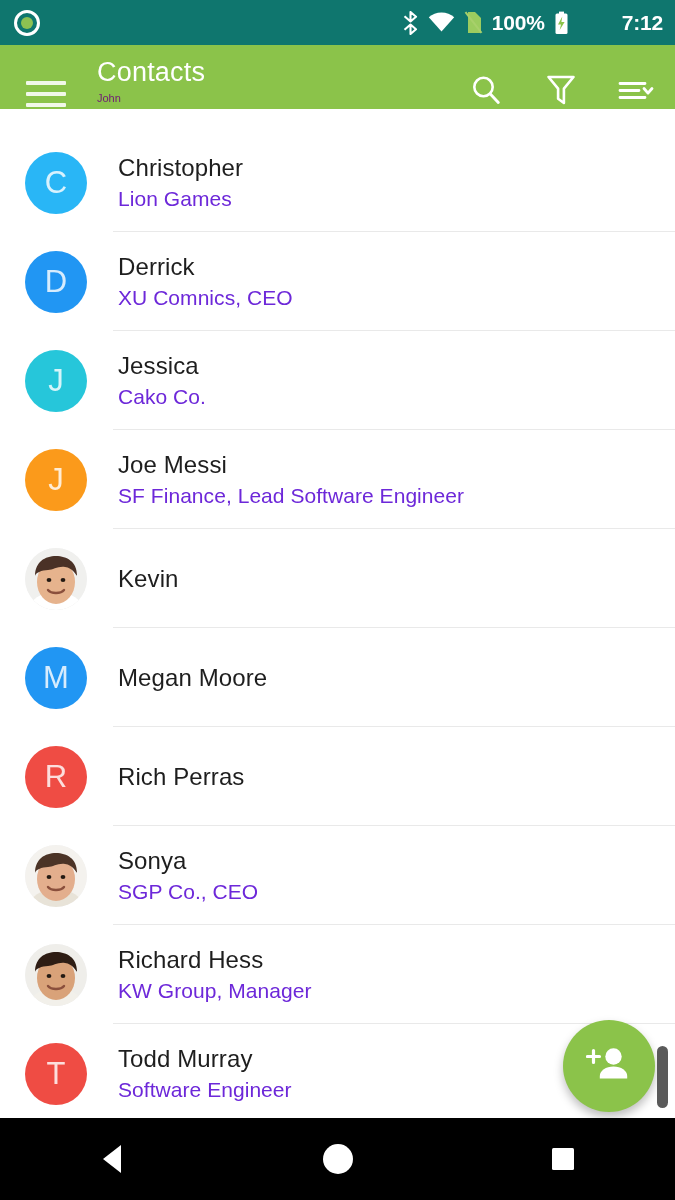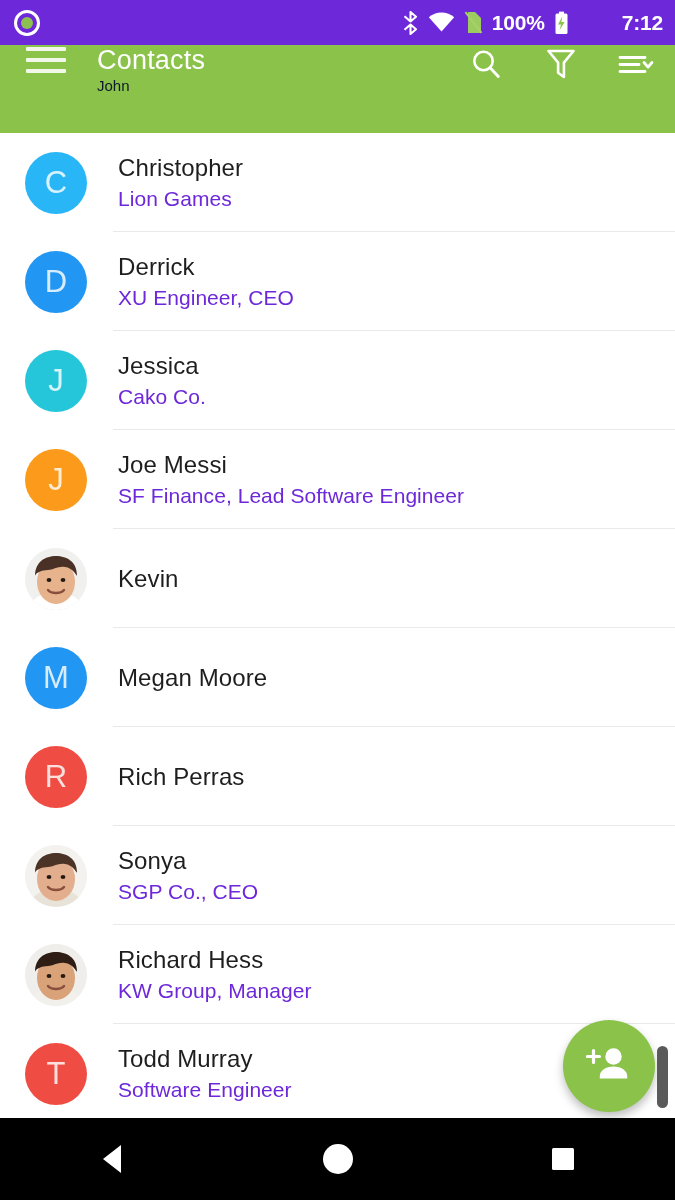--- a/index.html
+++ b/index.html
@@ -7,47 +7,47 @@
     width:675px; height:1200px;
     font-family:"Liberation Sans", sans-serif;
     background:#ffffff;
     overflow:hidden;
   }
   #app { position:relative; width:675px; height:1200px; background:#fff; }
 
   
   .status-bar{
     position:absolute; left:0; top:0; width:675px; height:45px;
-    background:#6d28d9; display:flex; align-items:center;
+    background:#0f766e; display:flex; align-items:center;
     padding:0 12px 0 14px;
   }
   .status-left{ display:flex; align-items:center; }
   .notif-ring{
     width:26px; height:26px; border-radius:50%;
     border:3px solid #ffffff; display:flex; align-items:center; justify-content:center;
   }
   .notif-ring i{ display:block; width:12px; height:12px; border-radius:50%; background:#8cc152; }
   .status-right{
     margin-left:auto; display:flex; align-items:center; gap:9px;
     color:#ffffff; font-size:21px; font-weight:bold;
   }
   .ic-bt svg, .ic-wifi svg, .ic-sim svg, .ic-batt svg{ display:block; }
   .pct{ font-size:21px; font-weight:bold; letter-spacing:-.2px; }
   .clock{ font-size:21px; font-weight:bold; letter-spacing:-.2px;margin-left:44px; }
 
   
   .app-bar{
-    position:absolute; left:0; top:45px; width:675px; height:88px;
-    background:#8bc34a; display:flex; align-items:flex-start; padding:0 20px 0 26px;
+    position:absolute; left:0; top:45px; width:675px; height:64px;
+    background:#8bc34a; display:flex; align-items:flex-end; padding:0 20px 0 26px;
   }
   .hamburger{ width:40px; height:30px; display:flex; flex-direction:column; justify-content:center; gap:7px; cursor:pointer; }
   .hamburger span{ display:block; height:4px; background:#f1f8e9; border-radius:1px; }
   .titles{ margin-left:31px; display:flex; flex-direction:column; justify-content:center; }
   .title{ color:#ffffff; font-size:27px; line-height:30px; letter-spacing:.2px; }
-  .subtitle{ color:#0f172a; font-size:15px; line-height:22px; }
+  .subtitle{ color:#701a75; font-size:11px; line-height:22px; }
   .bar-actions{ margin-left:auto; display:flex; align-items:center; gap:37px; }
   .bar-actions .act{ width:38px; height:38px; display:flex; align-items:center; justify-content:center; cursor:pointer; }
 
   
   .list{ position:absolute; left:0; top:133px; width:675px; height:985px; background:#fff; overflow:hidden; }
   .row{ position:relative; height:99px; display:flex; align-items:center; padding-left:25px; background:#fff; cursor:pointer; }
   .row:after{
     content:""; position:absolute; left:113px; right:0; bottom:0; height:1px; background:#e9e9e9;
   }
   .row:last-child:after{ background:#e9e9e9; }
@@ -162,21 +162,21 @@
           <div class="name">Christopher</div>
           <div class="org">Lion Games</div>
         </div>
       </div>
       <div class="row">
         <div class="avatar letter" style="background: rgb(33, 150, 243);">
           <span>D</span>
         </div>
         <div class="texts">
           <div class="name">Derrick</div>
-          <div class="org">XU Engineer, CEO</div>
+          <div class="org">XU Comnics, CEO</div>
         </div>
       </div>
       <div class="row">
         <div class="avatar letter" style="background: rgb(38, 198, 218);">
           <span>J</span>
         </div>
         <div class="texts">
           <div class="name">Jessica</div>
           <div class="org">Cako Co.</div>
         </div>

